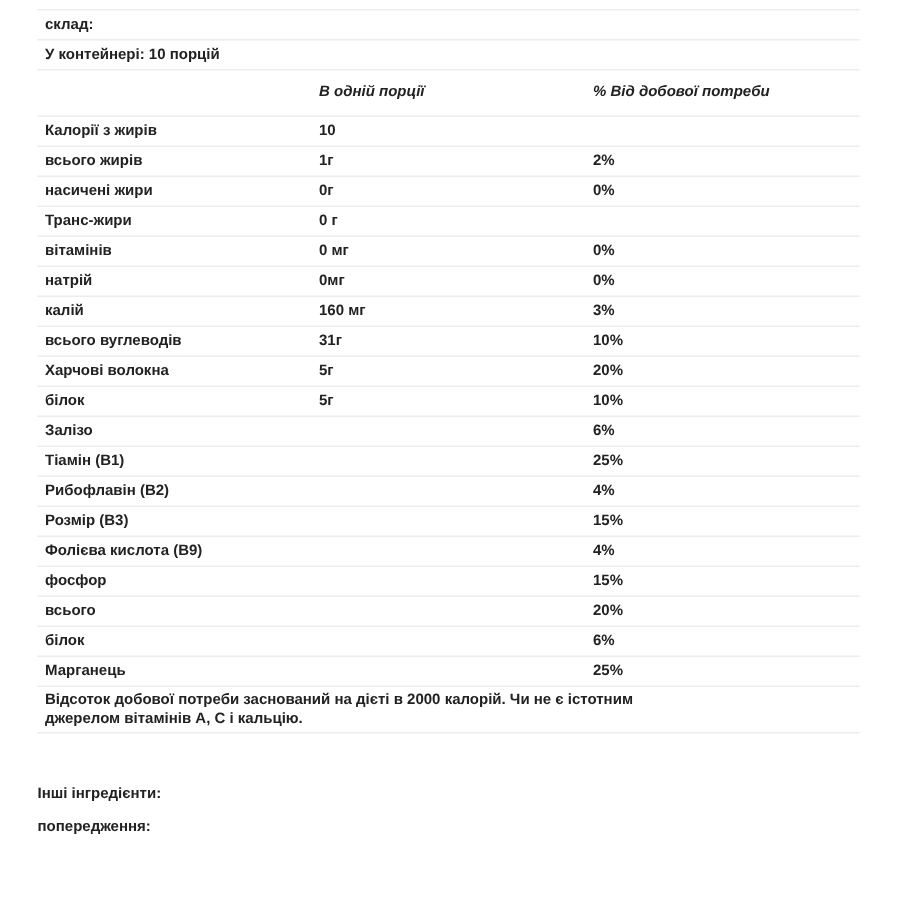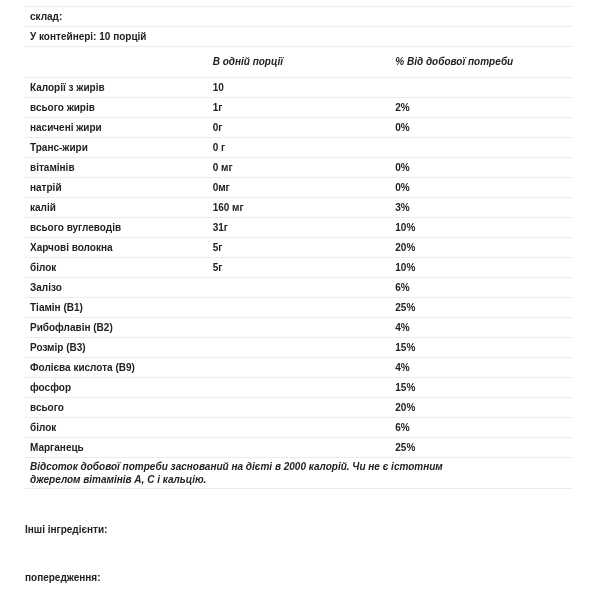--- a/index.html
+++ b/index.html
@@ -32,21 +32,20 @@
       border-top: 1px solid #ececec;
       padding: 0 4px 0 5px;
       height: 19px;
       line-height: 12px;
       vertical-align: middle;
       white-space: nowrap;
       overflow: hidden;
     }
     table.facts tr:last-child td {
       border-bottom: 1px solid #ececec;
-      font-style: italic;
     }
     table.facts td.c1 { width: 403px; }
     table.facts td.c2 { width: 45px; }
     table.facts td.c3 { width: auto; }
     table.facts tr.hdr td {
       height: 30px;
       white-space: normal;
       line-height: 12px;
       font-style: italic;
     }
@@ -60,21 +59,21 @@
       line-height: 13px;
       padding-right: 100px;
     }
     .extra {
       position: absolute;
       left: 25px;
       font-size: 10px;
       line-height: 12px;
     }
     .extra.ingredients { top: 524px; }
-    .extra.warnings { top: 572px; }
+    .extra.warnings { top: 546px; }
   </style>
 </head>
 <body>
 
 <div class="wrap">
   <table class="facts">
     <tbody>
       <tr>
         <td class="c1" colspan="3">склад:</td>
       </tr>

